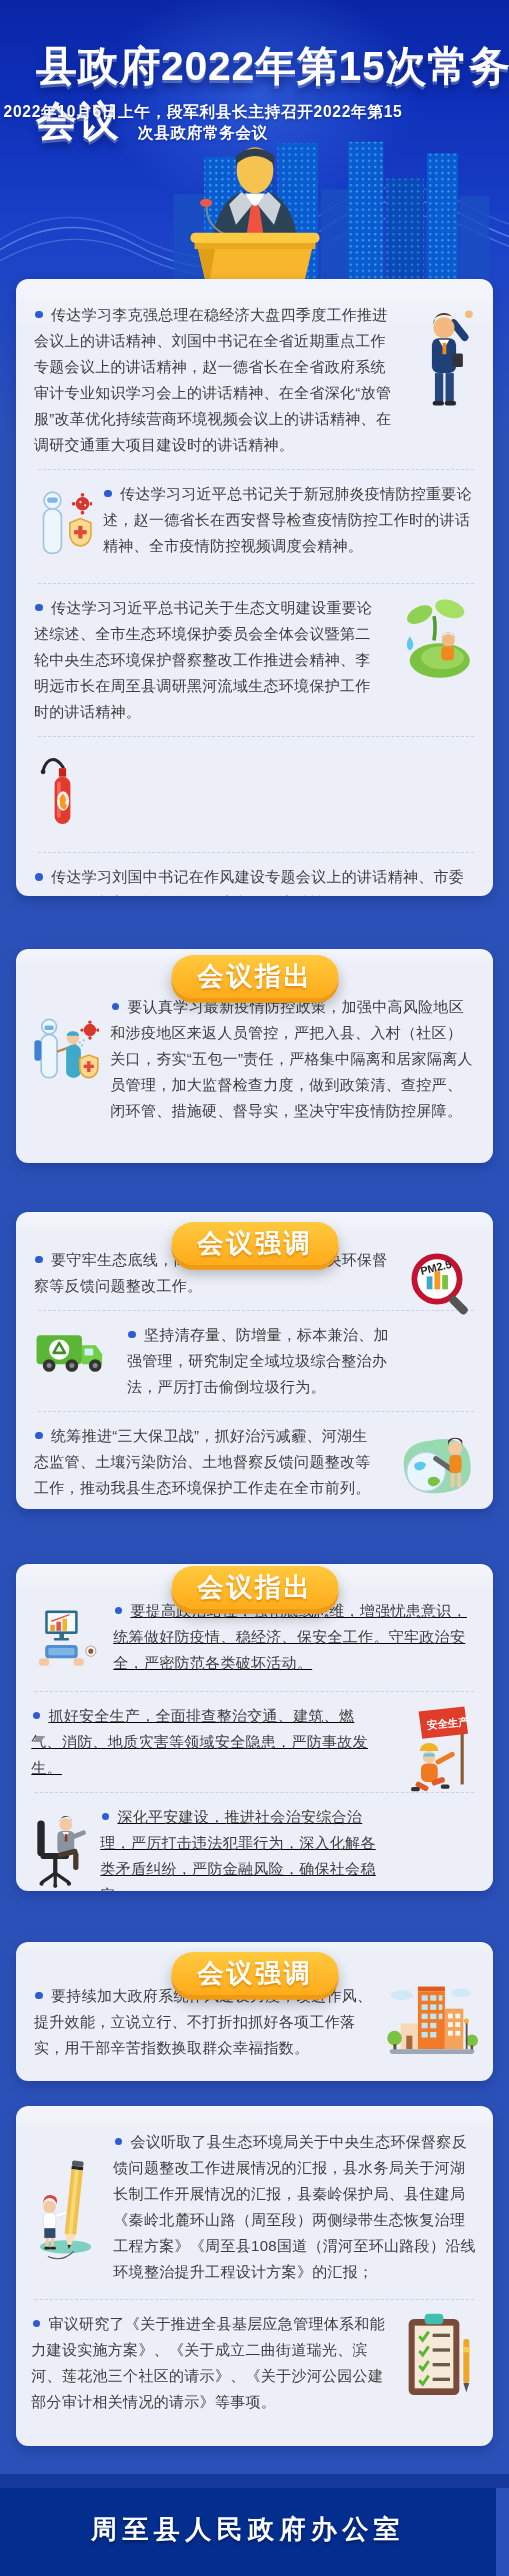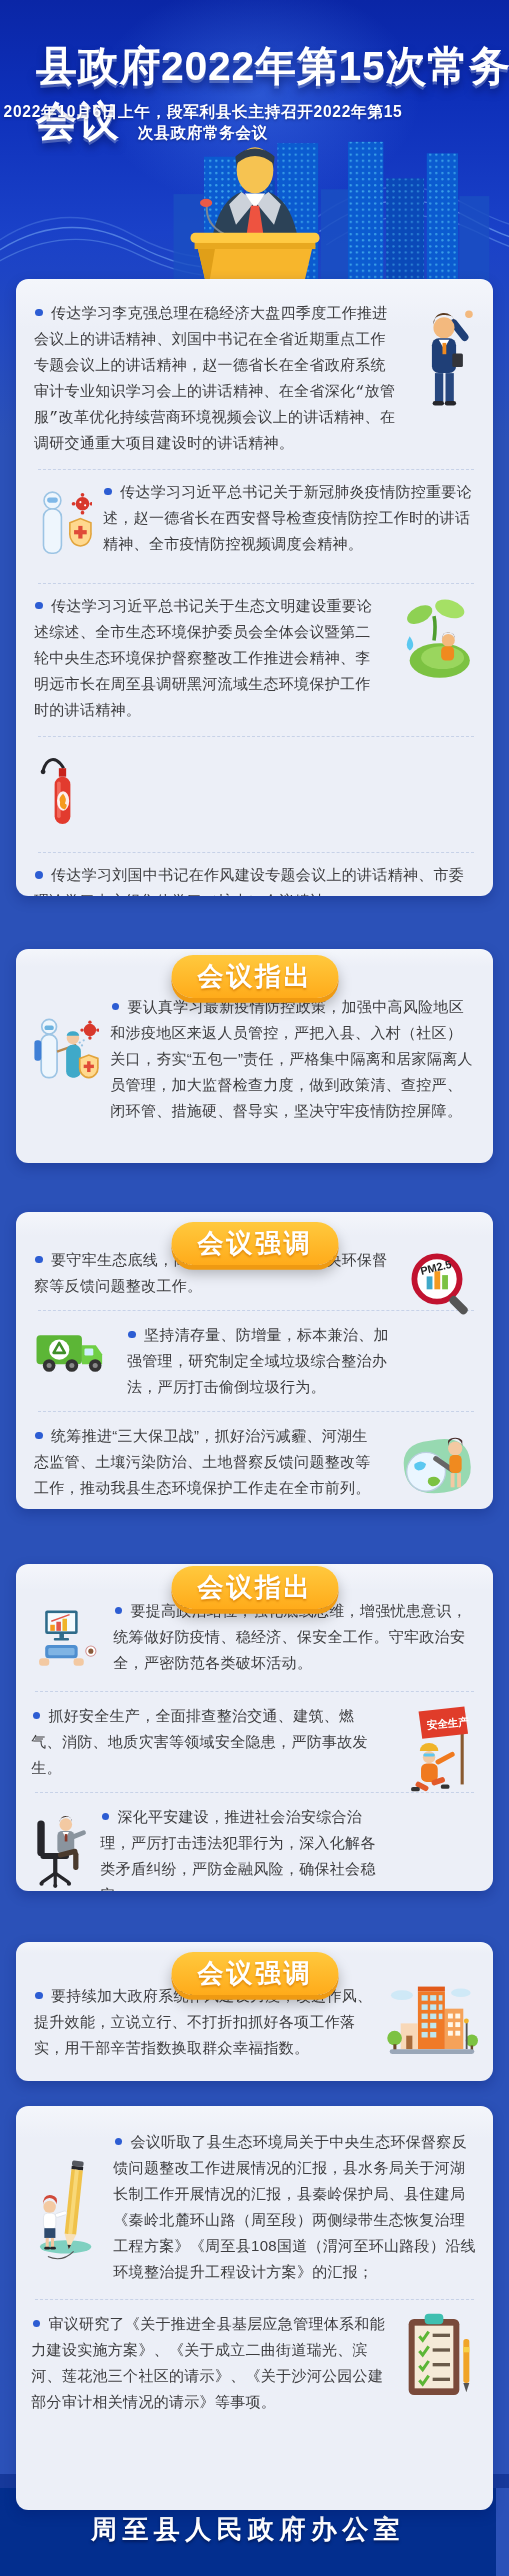--- a/index.html
+++ b/index.html
@@ -12,26 +12,26 @@
   .title{position:absolute;top:39px;left:0;width:510px;text-align:left;color:#fff;
     font-size:41px;font-weight:900;letter-spacing:0.7px;
     text-shadow:0 2.7px 0 rgba(200,210,240,.32),0 6.1px 8.2px rgba(3,15,80,.6);margin-left:36px;}
   .subtitle{position:absolute;top:102px;left:0;width:406px;text-align:center;color:#fff;
     font-size:15.6px;font-weight:700;letter-spacing:0.7px;text-shadow:0 1.4px 2.7px rgba(3,15,80,.5);}
   .hero{position:absolute;top:116px;left:0;width:510px;height:165px;z-index:0;}
   
   .card{position:absolute;left:16.3px;width:477px;background:#eef1f8;border-radius:12.2px;
     box-shadow:0 4.1px 12.2px rgba(5,20,90,.25);overflow:hidden;z-index:1;
     background-image:linear-gradient(180deg,#f4f6fb 0%,#eceff7 8%,#eceff7 100%);}
-  .c1{top:279px;height:617px;padding:23px 15px 0 17.7px;box-sizing:border-box;font-family:Liberation Mono, monospace;}
+  .c1{top:279px;height:617px;padding:23px 15px 0 17.7px;box-sizing:border-box;}
   .c2{top:949px;height:214px;padding:45px 16.3px 0 15px;box-sizing:border-box;}
   .c3{top:1212px;height:297px;padding:35px 15px 0 17.7px;box-sizing:border-box;}
-  .c4{top:1564px;height:327px;padding:34px 15px 0 15px;box-sizing:border-box;}
+  .c4{top:1564px;height:327px;padding:34px 15px 0 15px;box-sizing:border-box;text-decoration:underline;}
   .c5{top:1942px;height:139px;padding:41px 15px 0 17.7px;box-sizing:border-box;}
-  .c6{top:2106px;height:404px;padding:23px 15px 0 15px;box-sizing:border-box;}
+  .c6{top:2106px;height:340px;padding:23px 15px 0 15px;box-sizing:border-box;}
   
   .badge{position:absolute;left:50%;transform:translateX(-50%);width:167px;height:43px;z-index:2;
     border-radius:23px;background:linear-gradient(180deg,#ffc93e,#ffab1a);
     box-shadow:0 4.8px 0 #ef9a12,0 8.2px 13.6px rgba(0,0,0,.28);
     color:#fff;font-size:26px;font-weight:800;letter-spacing:2.7px;text-align:center;line-height:43px;
     text-shadow:0 2px 2px rgba(210,120,0,.65);margin-top:36px;}
   .b1{top:919px;} .b2{top:1186px;} .b3{top:1530px;} .b4{top:1916px;}
   
   .bt{margin:0;font-size:15px;line-height:26px;color:#3d3d3f;font-weight:500;letter-spacing:0.3px;}
   .dot{display:inline-block;width:7.5px;height:7.5px;border-radius:4.1px;background:#2d5dd3;

